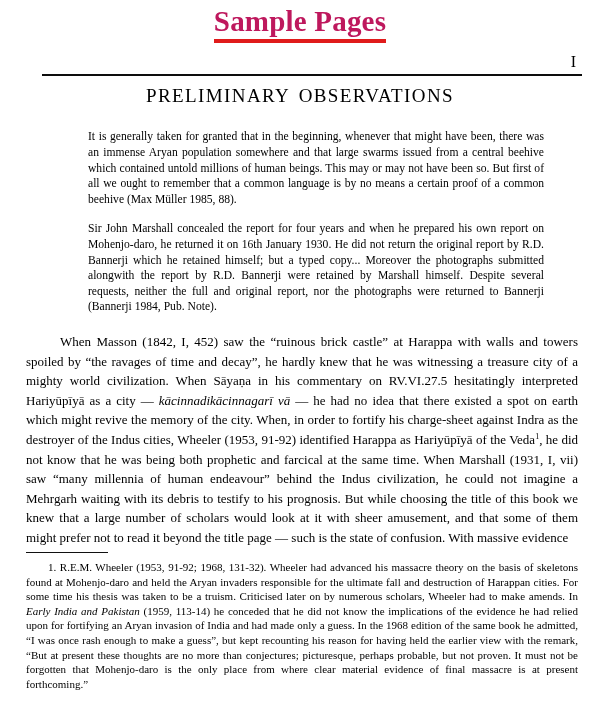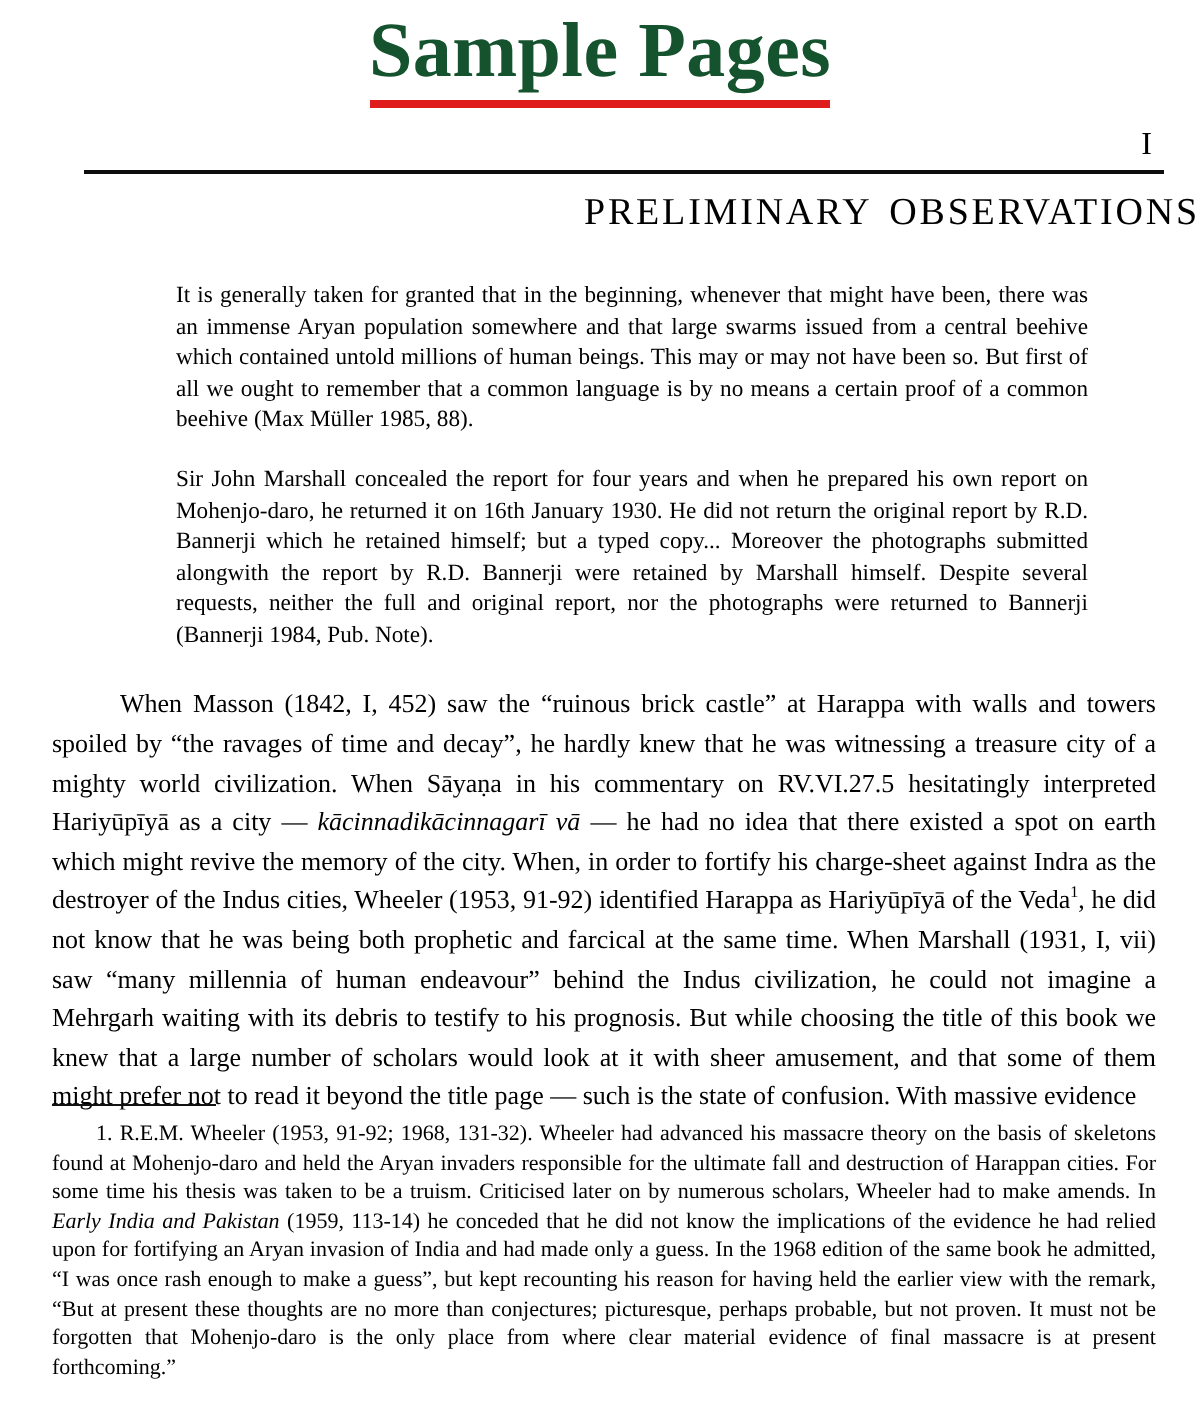--- a/index.html
+++ b/index.html
@@ -26,24 +26,24 @@
 
   
   .banner {
     text-align: center;
     padding-top: 6px;
   }
   .banner-title {
     display: inline-block;
     font-family: "Liberation Serif", "DejaVu Serif", serif;
     font-weight: bold;
-    font-size: 39px;
+    font-size: 29px;
     line-height: 1.05;
     letter-spacing: 0.2px;
-    color: #14532d;
+    color: #be185d;
     padding-bottom: 3px;
     border-bottom: 4px solid #e01b1b;
   }
 
   
   .folio-row {
     margin: 11px 22px 0 42px;
     text-align: right;
     font-size: 16px;
     font-family: "Liberation Serif", "DejaVu Serif", serif;
@@ -56,21 +56,21 @@
   }
   .rule-top {
     margin: 2px 18px 0 42px;
     border-top: 2px solid #0d0d0d;
     height: 0;
   }
 
   
   .chapter-heading {
     margin: 9px 0 0 0;
-    text-align: right;
+    text-align: center;
     font-size: 19px;
     font-weight: normal;
     letter-spacing: 1.4px;
     word-spacing: 3px;
     font-family: "Liberation Serif", "DejaVu Serif", serif;
   }
 
   
   .extracts {
     margin: 22px 56px 0 88px;

